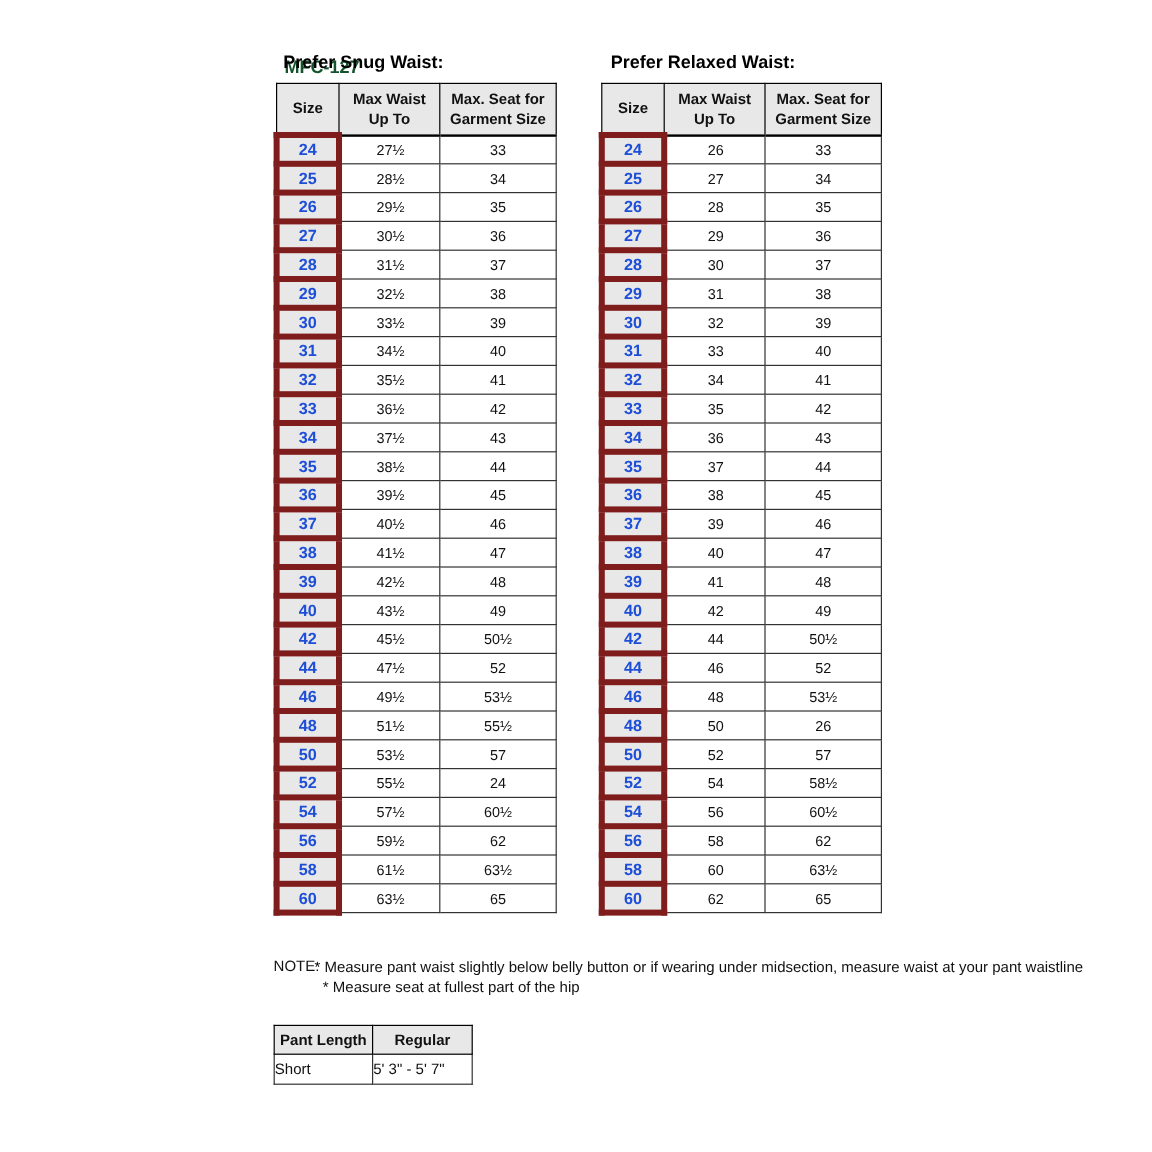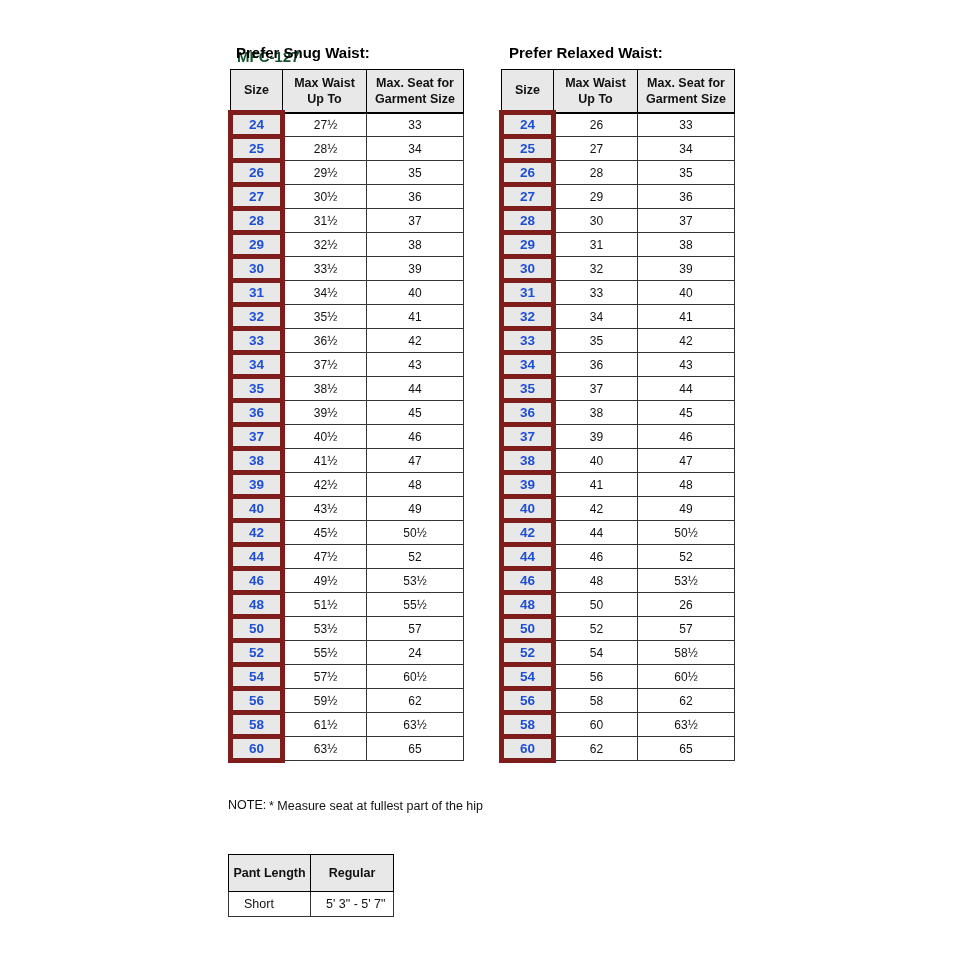--- a/index.html
+++ b/index.html
@@ -48,25 +48,25 @@
   .note-lines { width:648px; line-height:1.35; }
   .note-line-2 { margin-left:7px; }
 
   table#length-table {
     position:absolute; left:228px; top:854px;
     border-collapse:collapse; table-layout:fixed;
     width:165px; border:1px solid #000;
   }
   table#length-table th {
     background:#e8e8e8; border:1px solid #000; font-weight:bold;
-    font-size:12.5px; height:37px; text-align:center; vertical-align:middle;
+    font-size:12.5px; height:24px; text-align:center; vertical-align:middle;
   }
   table#length-table td {
     border:1px solid #333; height:25px; font-size:12.5px;
-    text-align:left; vertical-align:middle; padding-left:15px; color:#111;
+    text-align:left; vertical-align:middle; padding-left:0; color:#111;
   }
 </style>
 </head>
 <body>
 
 <div class="page-title">MFC-127</div>
 
 <div class="table-heading" id="snug-heading">Prefer Snug Waist:</div>
 <div class="table-heading" id="relaxed-heading">Prefer Relaxed Waist:</div>
 
@@ -370,20 +370,21 @@
         <td class="first-col">60</td>
         <td>62</td>
         <td>65</td>
       </tr>
     </tbody>
 </table>
 
 <div class="note">
   <div class="note-label">NOTE:</div>
   <div class="note-lines">
+    <div class="note-line-1">* Measure pant waist slightly below belly button or if wearing under midsection, measure waist at your pant waistline</div>
     <div class="note-line-2">* Measure seat at fullest part of the hip</div>
   </div>
 </div>
 
 <table id="length-table">
   <colgroup>
       <col style="width:82px">
       <col style="width:83px">
     </colgroup>
   <thead>

